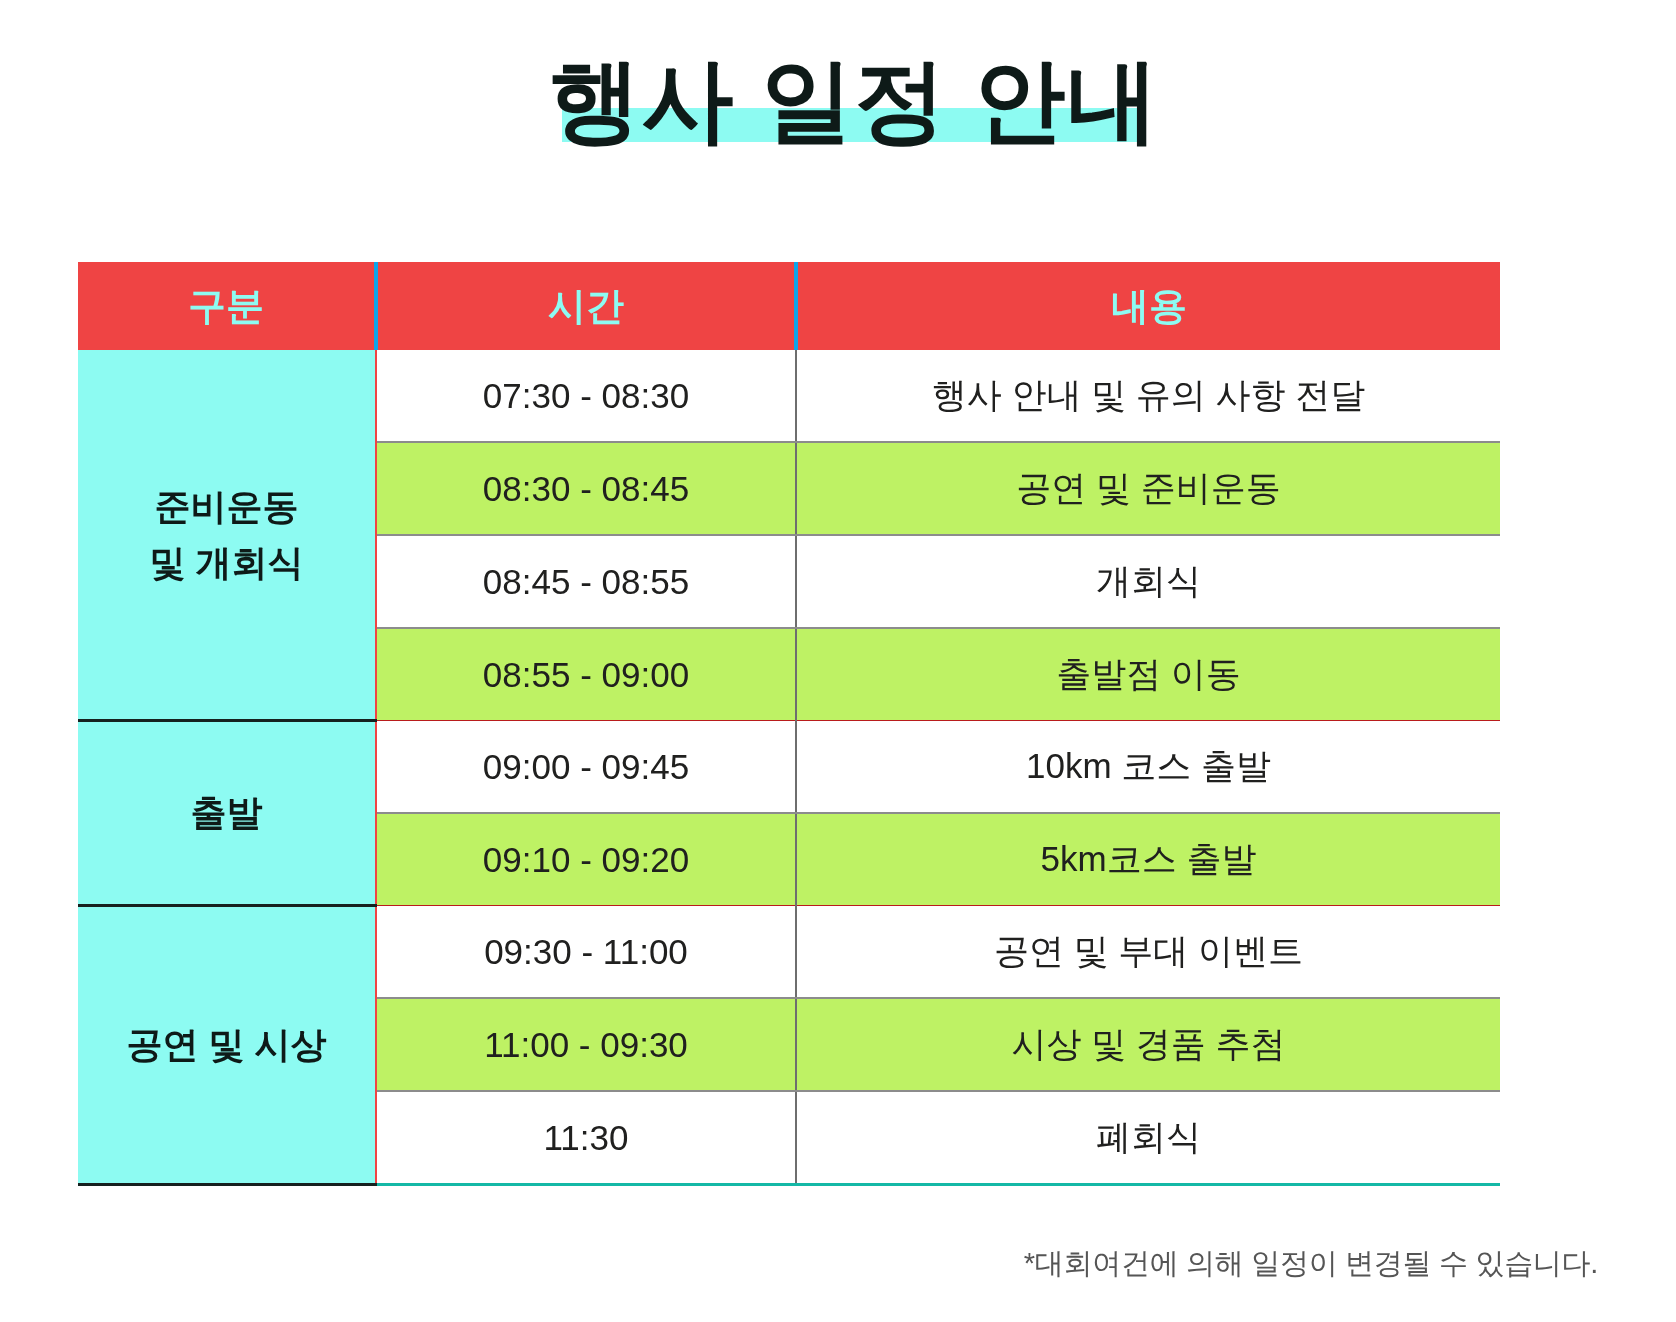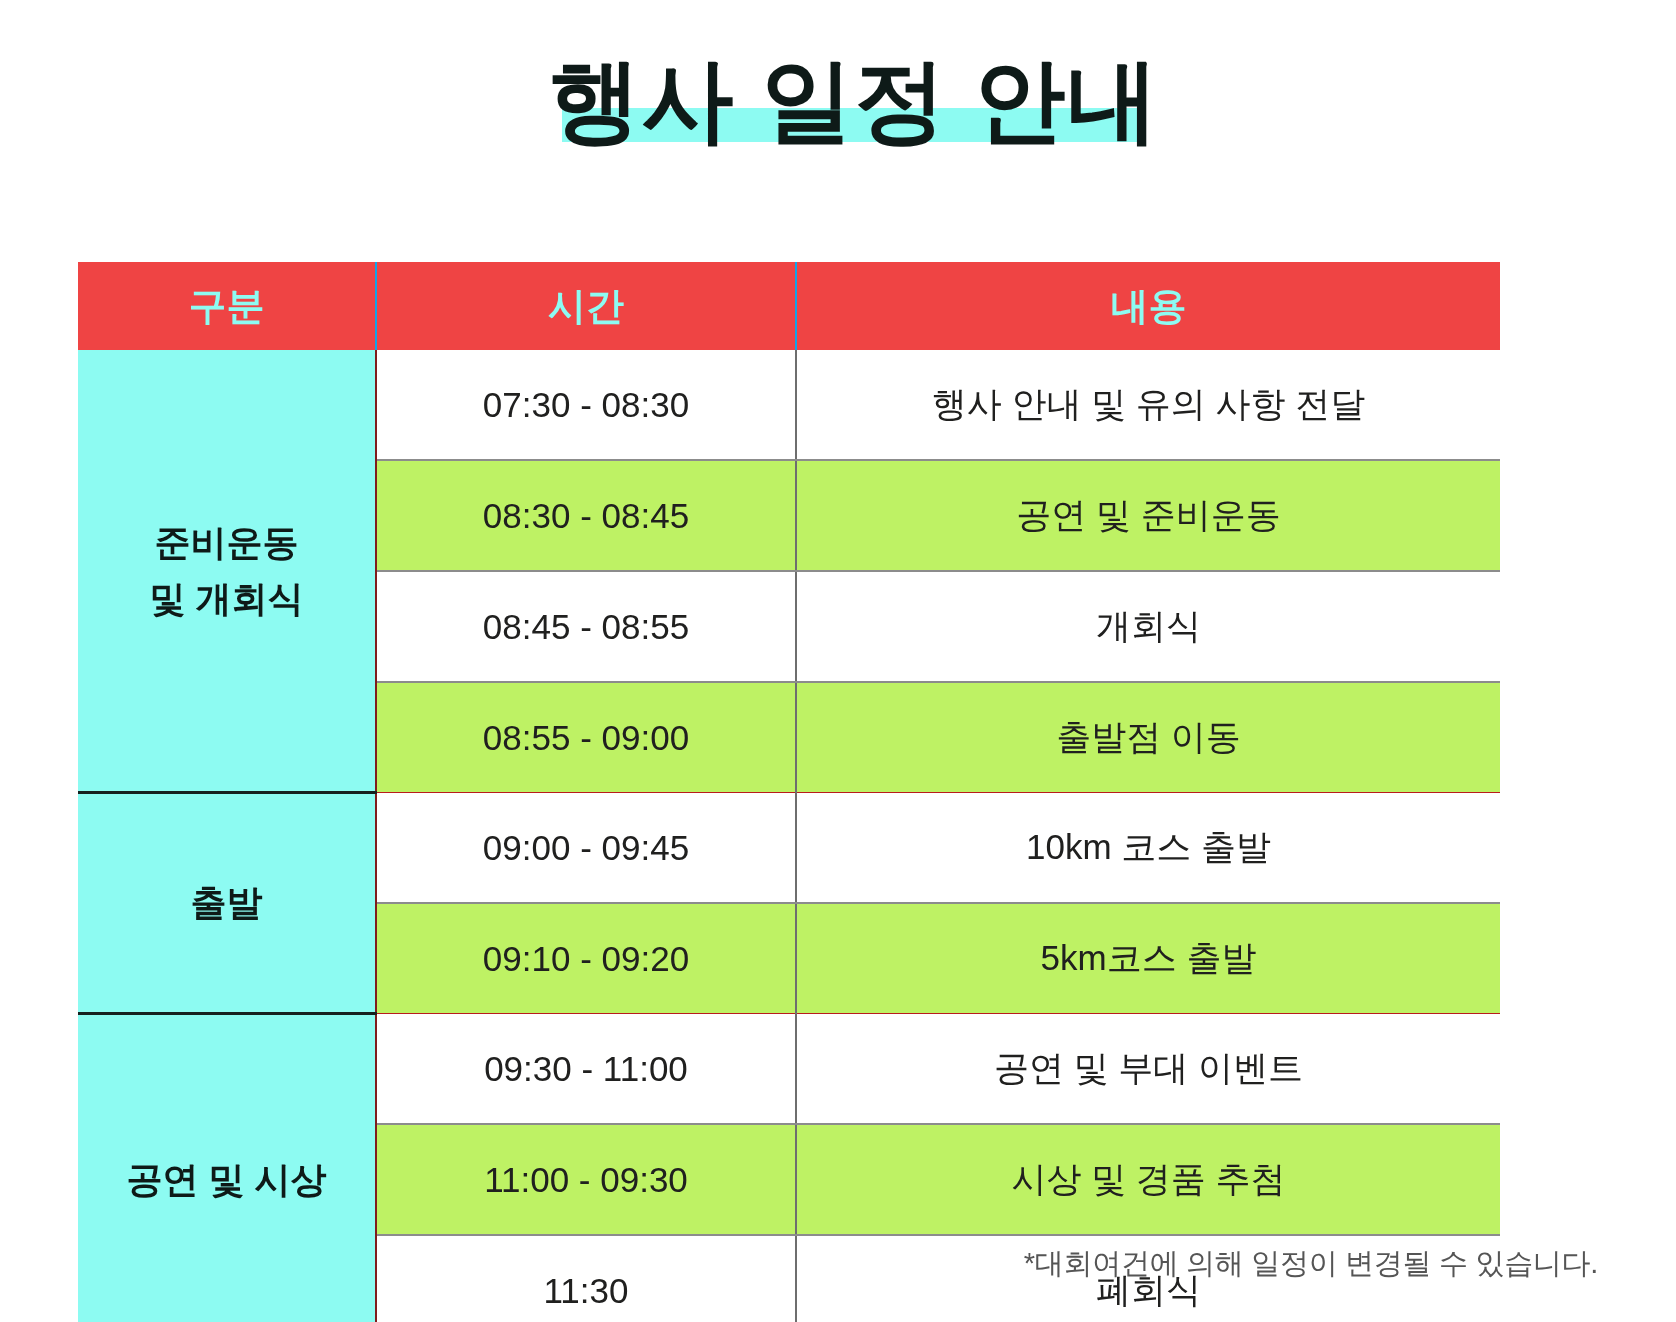--- a/index.html
+++ b/index.html
@@ -72,44 +72,44 @@
     color: #8DFBF2;
     font-size: 38px;
     font-weight: bold;
     height: 88px;
     text-align: center;
     vertical-align: middle;
     padding: 0;
     border: none;
   }
   .schedule-table th.th-div {
-    border-left: 2px solid #0ea5e9;
+    border-left: 4px solid #0ea5e9;
   }
 
   .schedule-table td {
     text-align: center;
     vertical-align: middle;
-    padding: 9px;
+    padding: 0;
     color: #20201F;
     font-size: 35px;
     height: 91px;
     border-bottom: 2px solid #8C8C8C;
     border-left: 2px solid #6E6E6E;
   }
   .schedule-table tr.row-white td { background: #FFFFFF; }
   .schedule-table tr.row-gray  td { background: #bef264; }
 
   td.cat-cell {
     background: #8DFBF2 !important;
     font-size: 36px;
     font-weight: bold;
     color: #0E1A18;
     line-height: 1.55;
     border-left: none;
-    border-right: 2px solid #7f1d1d;
+    border-right: 2px solid #ef4444;
     border-bottom: 3px solid #16211F;
   }
 
   
   tr.group-end td { border-bottom: 1px solid #b91c1c; }
   tr.last-row td  { border-bottom: 3px solid #14b8a6; }
 
   td.time-cell { border-left: none; }
   td.desc-cell { border-left: 2px solid #6E6E6E; }
 

